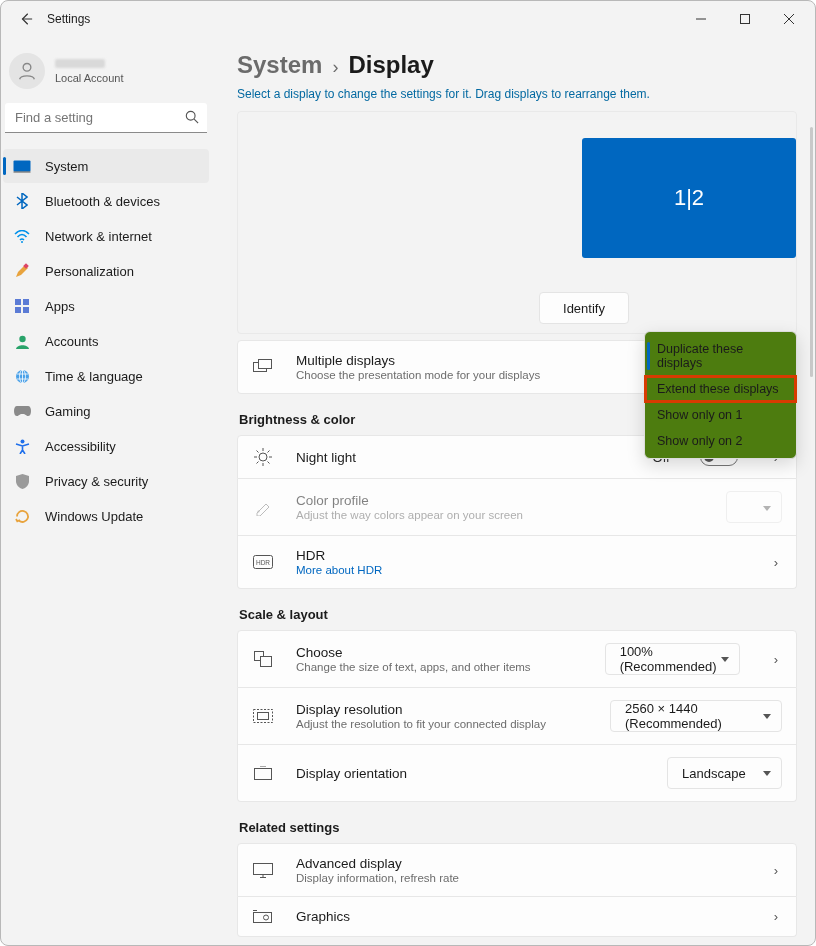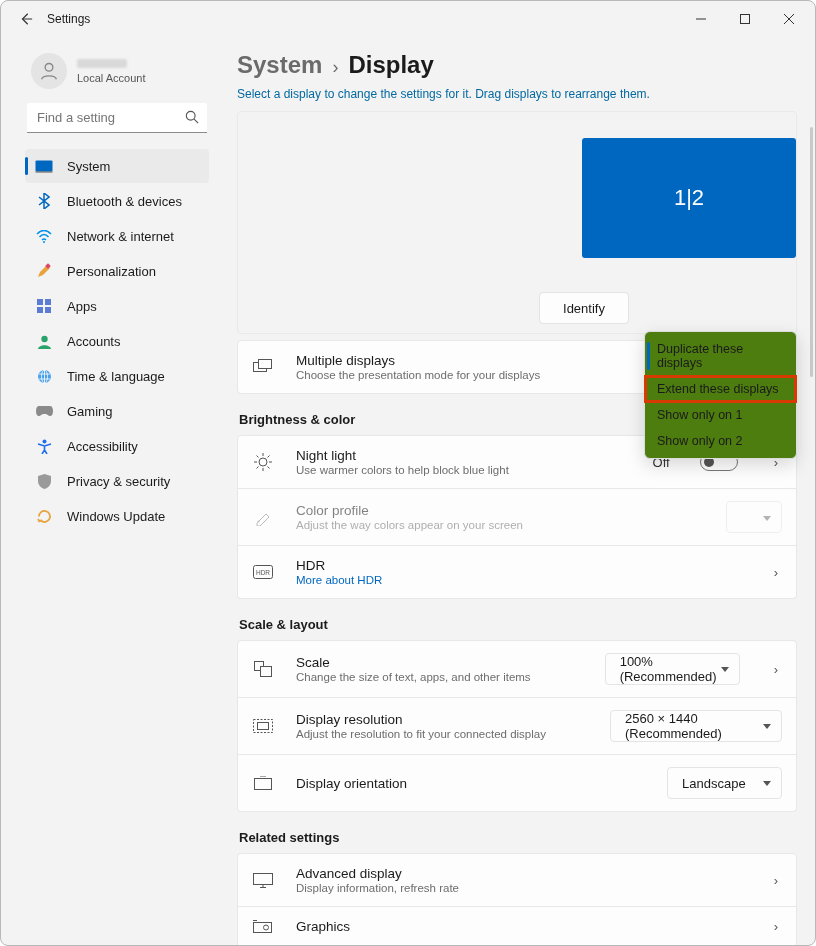--- a/index.html
+++ b/index.html
@@ -4,21 +4,21 @@
 <style>
   * { box-sizing: border-box; margin: 0; padding: 0; }
   html, body { width: 816px; height: 946px; font-family: "Segoe UI", Arial, sans-serif; font-size: 13px; color: #1b1b1b; background: #fff; }
   .window { width: 816px; height: 946px; border: 1px solid #b8b8b8; border-radius: 8px; background: #f3f3f3; display: flex; flex-direction: column; overflow: hidden; position: relative; }
   .titlebar { height: 36px; display: flex; align-items: center; padding: 0 4px; }
   .titlebar .back { width: 30px; height: 30px; display:flex; align-items:center; justify-content:center; margin-left:6px;}
   .titlebar .title { margin-left: 6px; font-size: 12px; }
   .titlebar .spacer { flex: 1; }
   .winbtn { width: 44px; height: 30px; display:flex; align-items:center; justify-content:center; }
   .body { flex: 1; display: flex; overflow: hidden; }
-  .sidebar { width: 214px; padding: 10px 6px 0 24px; display:flex; flex-direction:column; }
+  .sidebar { width: 214px; padding: 10px 6px 0 2px; display:flex; flex-direction:column; }
   .profile { display:flex; align-items:center; gap:10px; padding: 6px 8px 14px 6px; }
   .avatar { width: 36px; height: 36px; border-radius: 50%; background: #e4e4e4; display:flex; align-items:center; justify-content:center; }
   .profile .names .n1 { width: 50px; height: 9px; background:#d9d9d9; border-radius:2px; margin-bottom:4px; filter: blur(1px);}
   .profile .names .n2 { font-size: 11px; color:#555; }
   .search { position:relative; margin: 0 2px 10px 2px; }
   .search input { width: 100%; height: 30px; padding: 4px 28px 4px 10px; border: none; border-bottom: 1px solid #8a8a8a; background:#fff; font-size:13px; border-radius:3px 3px 0 0;}
   .search .sicon { position:absolute; right:8px; top:7px; color:#555;}
   .nav { display:flex; flex-direction:column; gap:1px; margin-top:6px;}
   .nav-item { display:flex; align-items:center; gap:14px; height:34px; padding:0 10px; border-radius:4px; cursor:pointer; position:relative;}
   .nav-item.active { background:#eaeaea; }
@@ -275,21 +275,20 @@
                     <line x1="15" y1="9" x2="18" y2="9"></line>
                     <line x1="2.5" y1="2.5" x2="4.5" y2="4.5"></line>
                     <line x1="13.5" y1="13.5" x2="15.5" y2="15.5"></line>
                     <line x1="13.5" y1="4.5" x2="15.5" y2="2.5"></line>
                     <line x1="2.5" y1="15.5" x2="4.5" y2="13.5"></line>
                   </g>
                 </svg>
               </div>
             <div class="texts">
               <div class="t1">Night light</div>
-              <div class="t2">Use warmer colors to help block blue light</div>
             </div>
             <span class="off-label">Off</span>
             <div class="toggle"></div>
             <div class="chev" style="margin-left:10px">›</div>
           </div>
         </div>
         <div class="card">
           <div class="row disabled">
             <div class="icon">
                 <svg width="18" height="18" viewBox="0 0 18 18">
@@ -325,21 +324,21 @@
       <div class="group">
         <div class="card">
           <div class="row">
             <div class="icon">
                 <svg width="18" height="16" viewBox="0 0 18 16">
                   <rect x="0.5" y="0.5" width="9" height="9" stroke="#555" fill="none"></rect>
                   <rect x="6.5" y="5.5" width="11" height="10" stroke="#555" fill="#fdfdfd"></rect>
                 </svg>
               </div>
             <div class="texts">
-              <div class="t1">Scale</div>
+              <div class="t1">Choose</div>
               <div class="t2">Change the size of text, apps, and other items</div>
             </div>
             <div class="combo" style="width:135px">
                 <span>100% (Recommended)</span>
               </div>
             <div class="chev" style="margin-left:8px">›</div>
           </div>
         </div>
         <div class="card">
           <div class="row">

